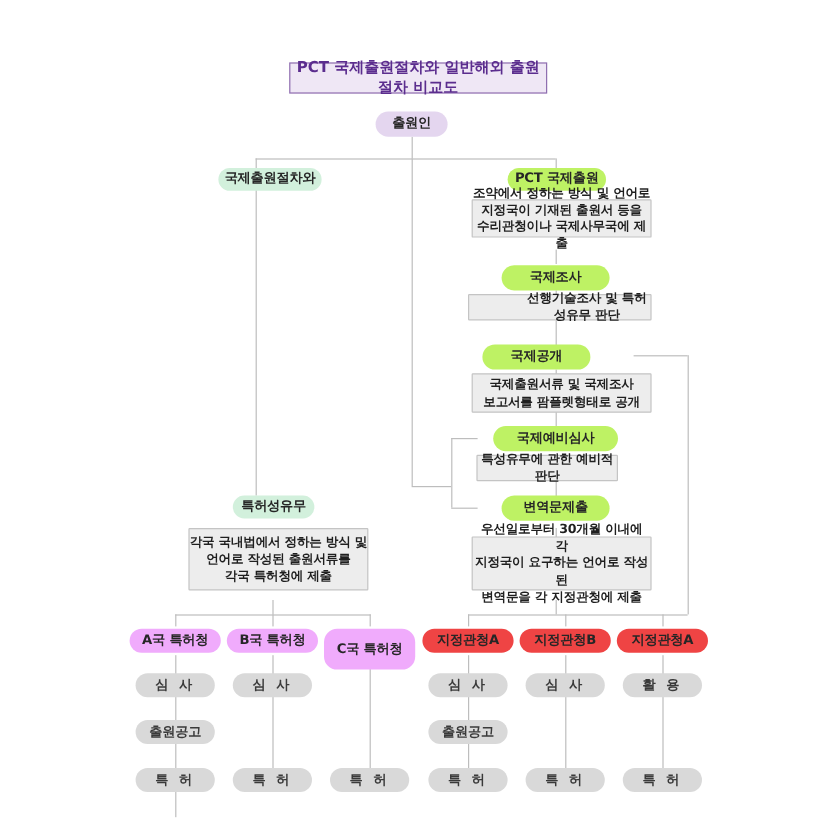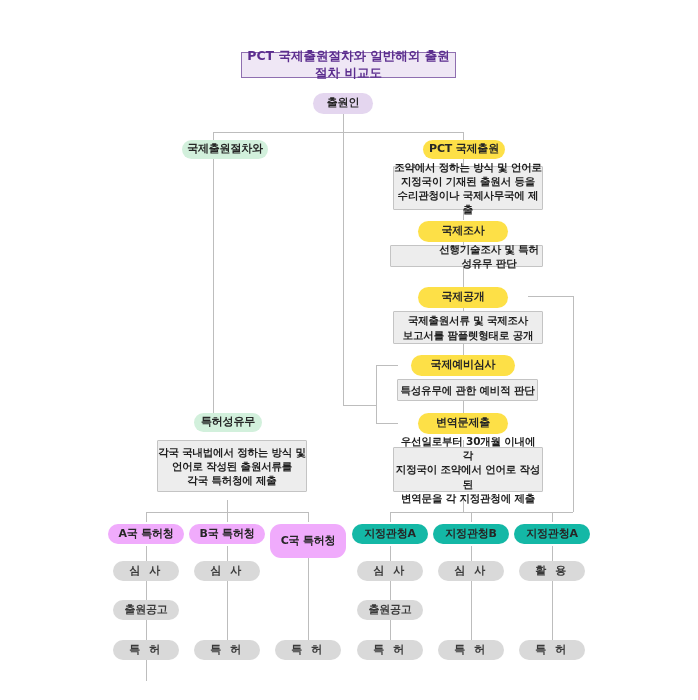--- a/index.html
+++ b/index.html
@@ -34,23 +34,23 @@
     border:1px solid #8f6fb0;
     color:#5b2d8e;
     font-size:12.5px;font-weight:bold;
     letter-spacing:0px;
   }
 
   
   .pill{border-radius:11px;font-size:11px;font-weight:bold;}
   .pill-purple{background:#e4d6ef;}
   .pill-green{background:#d2f0dc;}
-  .pill-blue{background:#fde047;}
+  .pill-blue{background:#bef264;}
   .pill-violet{background:#f0abfc;}
-  .pill-olive{background:#14b8a6;}
+  .pill-olive{background:#ef4444;}
   .pill-grey{background:#d9d9d9;color:#3a3a3a;font-weight:bold;}
 
   
   .rect{
     background:#ededed;
     border:1px solid #c4c4c4;
     font-size:10.5px;
     color:#1f1f1f;
     font-weight:bold;
     border-radius:1px;
@@ -120,41 +120,41 @@
   <div class="ln lnv" style="left:552px;top:546px;height:96px;"></div>
 
   <div class="node title" style="left:241px;top:52px;width:215px;height:26px;">PCT 국제출원절차와 일반해외 출원절차 비교도</div>
 
   <div class="node pill pill-purple" style="left:313px;top:93px;width:60px;height:21px;">출원인</div>
 
   <div class="node pill pill-green" style="left:182px;top:140px;width:86px;height:19px;">국제출원절차와</div>
 
   <div class="node pill pill-blue" style="left:423px;top:140px;width:82px;height:19px;">PCT 국제출원</div>
 
-  <div class="node rect" style="left:393px;top:166px;width:150px;height:44px;">조약에서 정하는 방식 및 언어로
+  <div class="node rect" style="left:393px;top:166px;width:150px;height:32px;">조약에서 정하는 방식 및 언어로
 지정국이 기재된 출원서 등을
 수리관청이나 국제사무국에 제출</div>
 
   <div class="node pill pill-blue" style="left:418px;top:221px;width:90px;height:21px;">국제조사</div>
 
   <div class="node rect" style="left:390px;top:245px;width:153px;height:22px;padding-left:45px;">선행기술조사 및 특허성유무 판단</div>
 
-  <div class="node pill pill-blue" style="left:418px;top:287px;width:90px;height:21px;text-align:center;">국제공개</div>
+  <div class="node pill pill-blue" style="left:402px;top:287px;width:90px;height:21px;text-align:center;">국제공개</div>
 
   <div class="node rect" style="left:393px;top:311px;width:150px;height:33px;">국제출원서류 및 국제조사
 보고서를 팜플렛형태로 공개</div>
 
   <div class="node pill pill-blue" style="left:411px;top:355px;width:104px;height:21px;">국제예비심사</div>
 
-  <div class="node rect" style="left:397px;top:379px;width:141px;height:22px;">특성유무에 관한 예비적 판단</div>
+  <div class="node rect" style="left:397px;top:379px;width:118px;height:22px;">특성유무에 관한 예비적 판단</div>
 
   <div class="node pill pill-blue" style="left:418px;top:413px;width:90px;height:21px;">변역문제출</div>
 
   <div class="node rect" style="left:393px;top:447px;width:150px;height:45px;">우선일로부터 30개월 이내에 각
-지정국이 조약에서 언어로 작성된
+지정국이 요구하는 언어로 작성된
 변역문을 각 지정관청에 제출</div>
 
   <div class="node pill pill-green" style="left:194px;top:413px;width:68px;height:19px;">특허성유무</div>
 
   <div class="node rect" style="left:157px;top:440px;width:150px;height:52px;">각국 국내법에서 정하는 방식 및
 언어로 작성된 출원서류를
 각국 특허청에 제출</div>
 
   <div class="node pill pill-violet" style="left:108px;top:524px;width:76px;height:20px;">A국 특허청</div>
   <div class="node pill pill-grey wide" style="left:113px;top:561px;width:66px;height:20px;">심  사</div>

